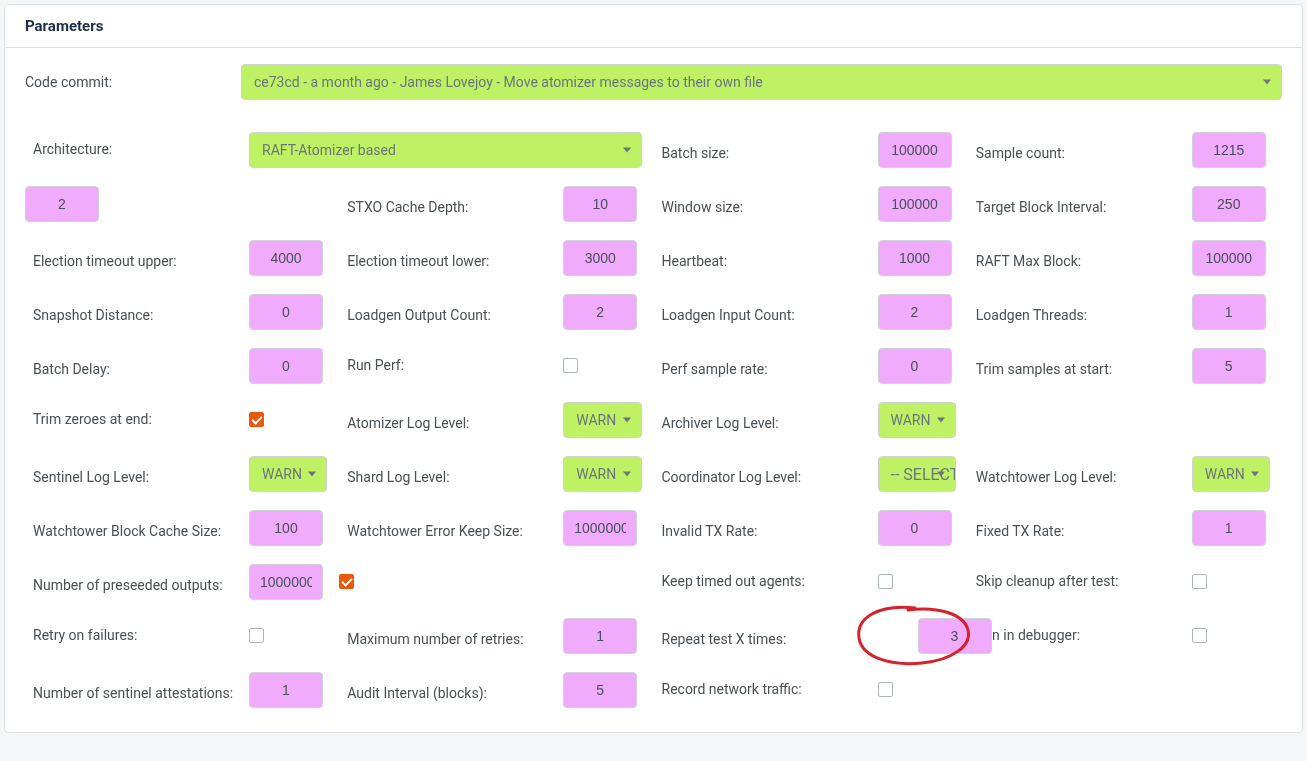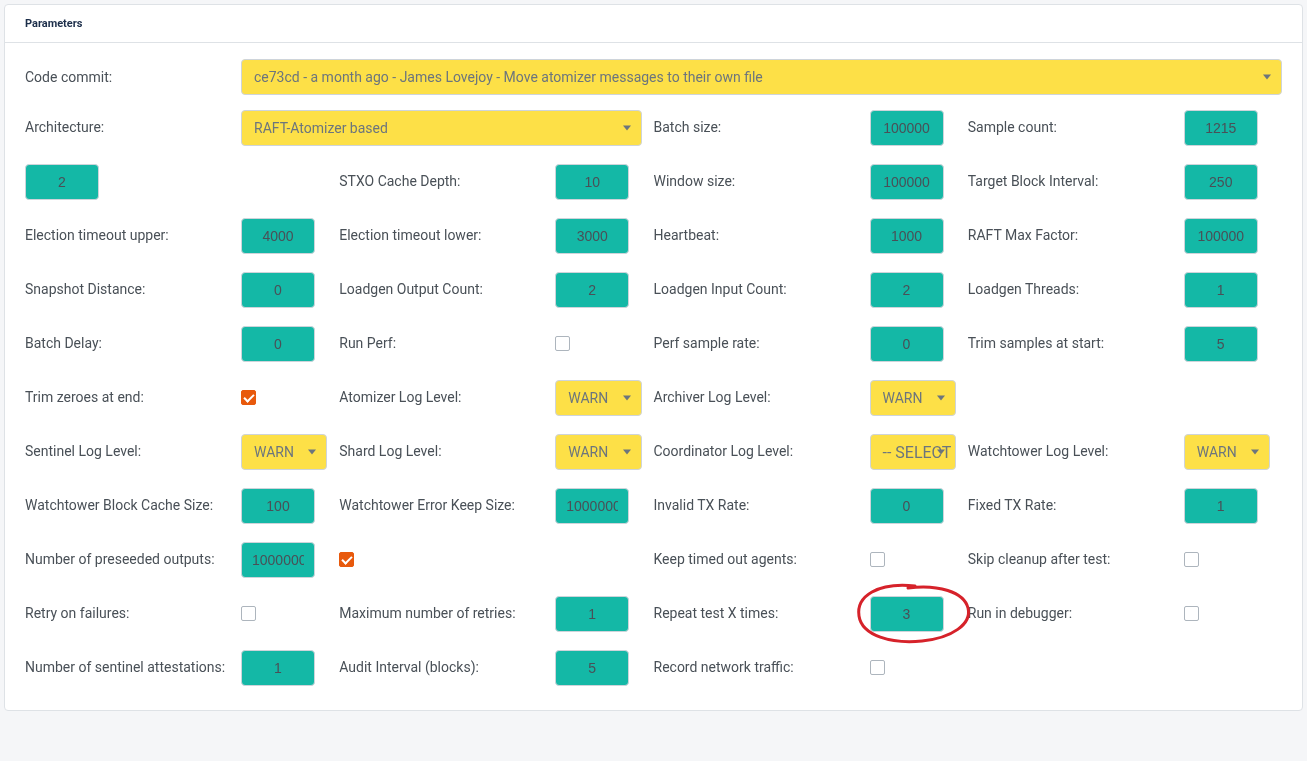--- a/index.html
+++ b/index.html
@@ -14,87 +14,88 @@
     background: #fff;
     border: 1px solid #dee2e6;
     border-radius: 4px;
     margin: 4px;
   }
   .panel-header {
     padding: 12px 20px;
     border-bottom: 1px solid #dee2e6;
     font-weight: 700;
     color: #1c2e4a;
-    font-size: 11px;
+    font-size: 15px;
   }
   .panel-body {
     padding: 16px 20px 24px 20px;
   }
   .row {
     display: flex;
     flex-wrap: wrap;
     margin-bottom: 18px;
     align-items: flex-start;
   }
   .row:last-child { margin-bottom: 0; }
   .code-commit-row {
     display: flex;
     align-items: center;
-    margin-bottom: 15px;
+    margin-bottom: 32px;
   }
   .code-commit-label {
     width: 216px;
     flex-shrink: 0;
     color: #495057;
   }
   .code-commit-select {
     flex: 1;
   }
   .field-group {
     display: flex;
-    align-items: flex-start;
+    align-items: center;
     width: 25%;
     padding-right: 12px;
   }
   .field-group-wide {
     display: flex;
     align-items: flex-start;
     width: 50%;
     padding-right: 12px;
   }
   .field-label {
     width: 216px;
     flex-shrink: 0;
     color: #495057;
     line-height: 1.4;
     padding-top: 8px;
+    margin-left: 8px;
   }
   .field-control-check {
     flex: 0 0 auto;
     padding-top: 10px;
   }
   input[type="text"], .number-input {
     width: 74px;
     height: 36px;
     border: 1px solid #ced4da;
     border-radius: 4px;
     padding: 6px 10px;
     font-size: 14px;
     color: #495057;
     text-align: center;
-    background: #14b8a6;
+    background: #f0abfc;
   }
   .select-box {
     height: 36px;
     border: 1px solid #ced4da;
     border-radius: 4px;
     padding: 6px 28px 6px 12px;
     font-size: 14px;
     color: #6c757d;
-    background: #fde047;
+    background: #bef264;
     position: relative;
     cursor: pointer;
     white-space: nowrap;
     overflow: hidden;
     text-overflow: ellipsis;
     display: flex;
     align-items: center;
   }
   .select-box.full { width: 100%; }
   .select-box.wide { width: 442px; }
@@ -200,21 +201,21 @@
       </div>
       <div class="field-group">
         <div class="field-label">Election timeout lower:</div>
         <input class="number-input" value="3000" style="">
       </div>
       <div class="field-group">
         <div class="field-label">Heartbeat:</div>
         <input class="number-input" value="1000" style="">
       </div>
       <div class="field-group">
-        <div class="field-label">RAFT Max Factor:</div>
+        <div class="field-label">RAFT Max Block:</div>
         <input class="number-input" value="100000" style="">
       </div>
     </div>
 
     <div class="row">
       <div class="field-group">
         <div class="field-label">Snapshot Distance:</div>
         <input class="number-input" value="0" style="">
       </div>
       <div class="field-group">
@@ -341,21 +342,21 @@
 
     <div class="row">
       <div class="field-group">
         <div class="field-label">Retry on failures:</div>
         <div class="field-control-check"><span class="checkbox"></span></div>
       </div>
       <div class="field-group">
         <div class="field-label">Maximum number of retries:</div>
         <input class="number-input" value="1" style="">
       </div>
-      <div class="field-group" style="position:relative;">
+      <div class="field-group" style="position:relative;gap:40px;">
         <div class="field-label">Repeat test X times:</div>
         <input class="number-input" value="3" style="">
 
         <svg class="annotation" style="left:196px; top:-18px;" width="130" height="72" viewBox="0 0 130 72">
           <path d="M 65 8
                    C 28 4, 6 18, 9 38
                    C 12 58, 42 66, 72 63
                    C 102 60, 122 46, 118 30
                    C 114 14, 88 6, 58 10" fill="none" stroke="#d6222a" stroke-width="3" stroke-linecap="round"></path>
         </svg>

